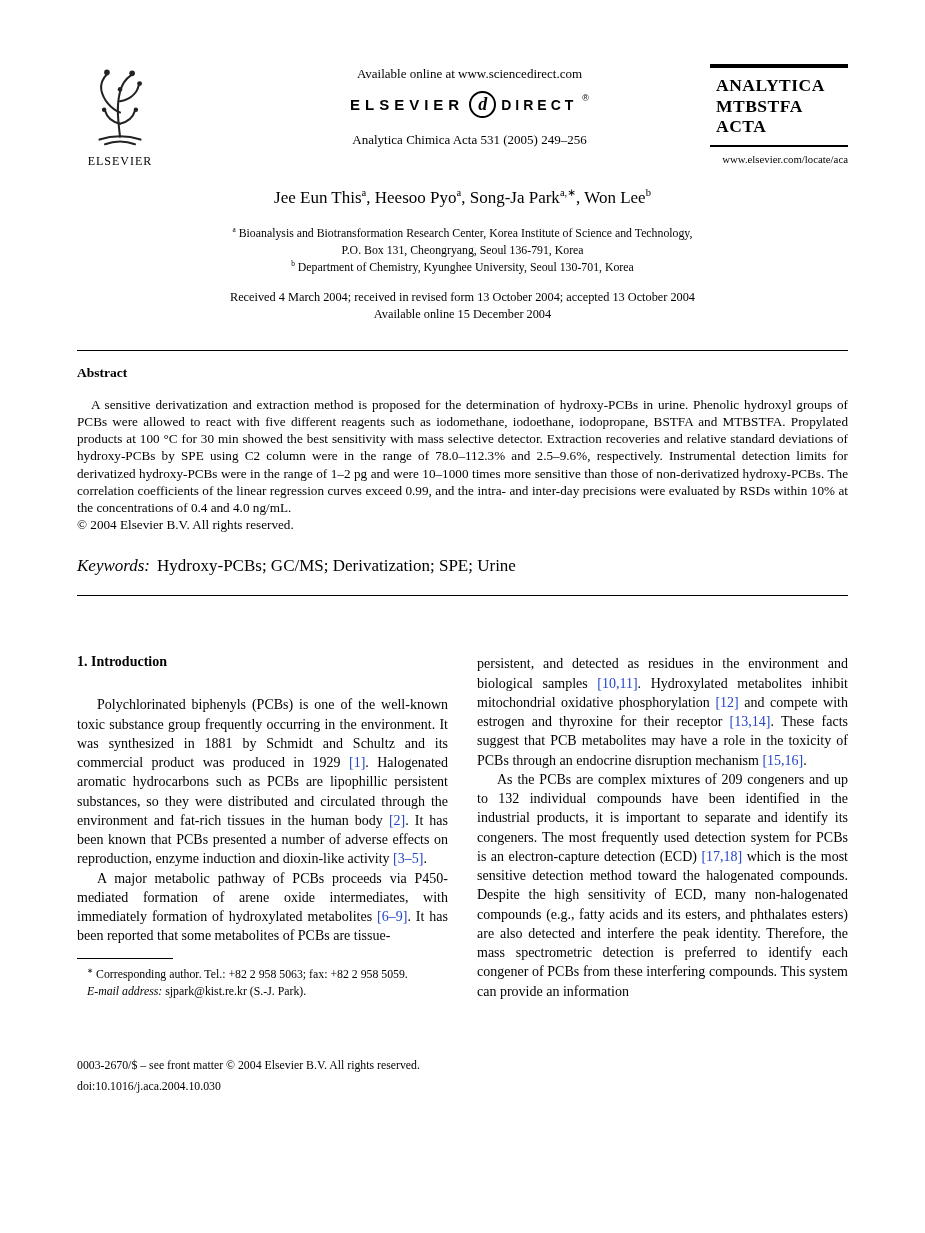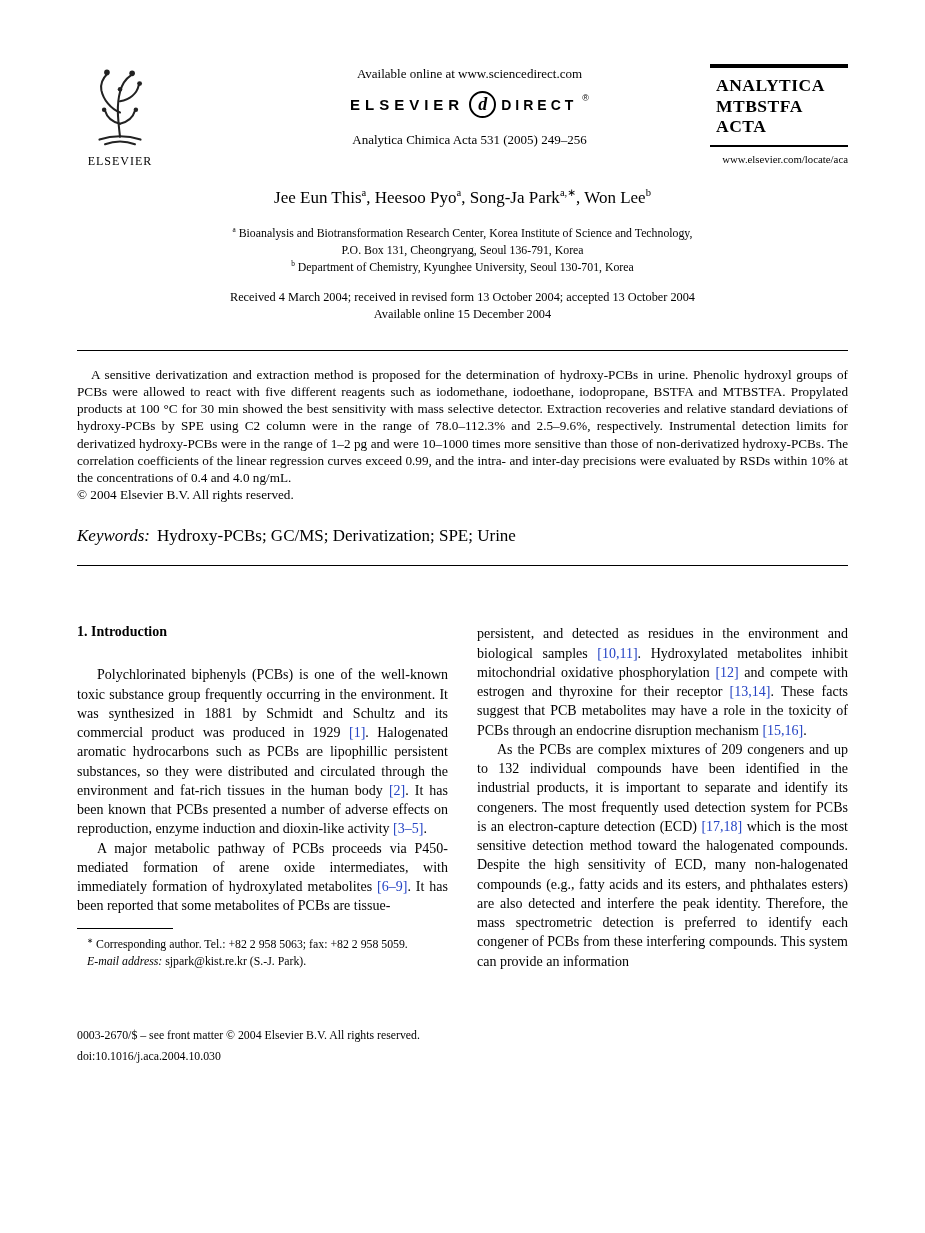--- a/index.html
+++ b/index.html
@@ -133,20 +133,21 @@
 P.O. Box 131, Cheongryang, Seoul 136-791, Korea</span></div>
     <div class="affiliation"><sup>b</sup> <span class="aff-text">Department of Chemistry, Kyunghee University, Seoul 130-701, Korea</span></div>
   </div>
 
   <div class="dates">
     <div>Received 4 March 2004; received in revised form 13 October 2004; accepted 13 October 2004</div>
     <div>Available online 15 December 2004</div>
   </div>
 
   <hr class="rule rule-abstract">
+  <h2 class="abstract-heading">Abstract</h2>
   <p class="abstract-body">A sensitive derivatization and extraction method is proposed for the determination of hydroxy-PCBs in urine. Phenolic hydroxyl groups of PCBs were allowed to react with five different reagents such as iodomethane, iodoethane, iodopropane, BSTFA and MTBSTFA. Propylated products at 100 °C for 30 min showed the best sensitivity with mass selective detector. Extraction recoveries and relative standard deviations of hydroxy-PCBs by SPE using C2 column were in the range of 78.0–112.3% and 2.5–9.6%, respectively. Instrumental detection limits for derivatized hydroxy-PCBs were in the range of 1–2 pg and were 10–1000 times more sensitive than those of non-derivatized hydroxy-PCBs. The correlation coefficients of the linear regression curves exceed 0.99, and the intra- and inter-day precisions were evaluated by RSDs within 10% at the concentrations of 0.4 and 4.0 ng/mL.</p>
   <p class="abstract-copyright">© 2004 Elsevier B.V. All rights reserved.</p>
 
   <p class="keywords">
     <span class="kw-label">Keywords:</span><span class="kw-text">Hydroxy-PCBs; GC/MS; Derivatization; SPE; Urine</span>
   </p>
   <hr class="rule rule-keywords">
 
   <div class="columns">
     <div class="col col-left">

